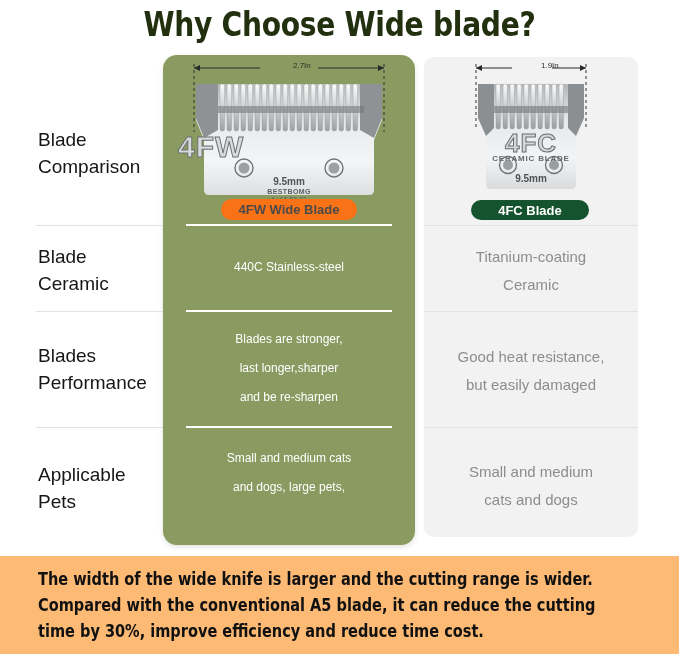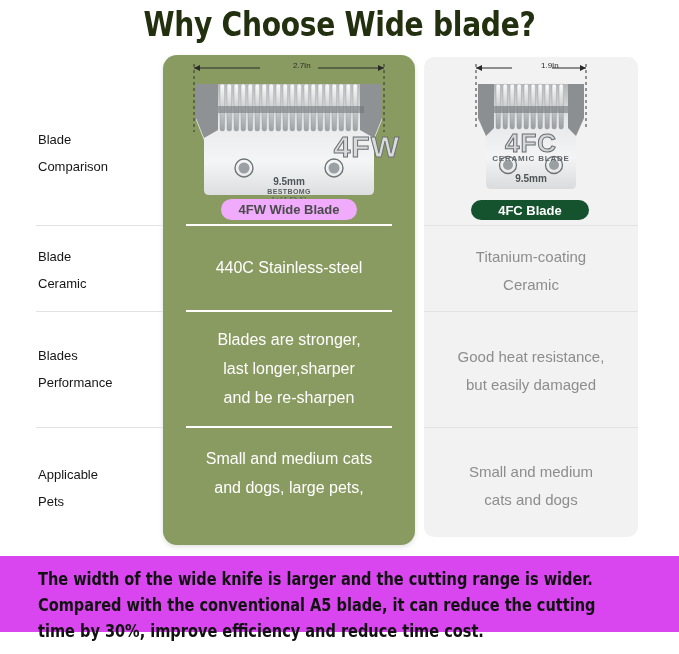--- a/index.html
+++ b/index.html
@@ -34,55 +34,55 @@
     position:absolute;height:1px;background:#e2e2e2;
   }
   .rowline-outer.left{left:36px;width:127px;}
   .rowline-outer.right{left:424px;width:214px;}
   .rowline-green{
     position:absolute;left:186px;width:206px;height:2px;background:#ffffff;
   }
   
   .rlabel{
     position:absolute;left:38px;width:122px;
-    font-size:13px;color:#161616;line-height:27px;
+    font-size:19px;color:#161616;line-height:27px;
   }
   
   .cell-green{
     position:absolute;left:170px;width:238px;
-    text-align:center;color:#ffffff;font-size:16px;line-height:29px;
+    text-align:center;color:#ffffff;font-size:12px;line-height:29px;
   }
   .cell-gray{
     position:absolute;left:428px;width:206px;
     text-align:center;color:#8d8d8d;font-size:15px;line-height:28px;
   }
   
   .blade-wrap{position:absolute;}
   .dim-label{
     position:absolute;font-size:8px;color:#2a2a2a;
     background:transparent;padding:0 3px;white-space:nowrap;margin-left:24px;
   }
   .pill{
     position:absolute;border-radius:12px;
     font-size:13px;font-weight:bold;
     display:flex;align-items:center;justify-content:center;
     white-space:nowrap;
   }
   #pill-left{
     left:221px;top:199px;width:136px;height:21px;
-    background:#f0abfc;color:#4a4a4a;
+    background:#f97316;color:#4a4a4a;
   }
   #pill-right{
     left:471px;top:200px;width:118px;height:20px;
     background:#14532d;color:#ffffff;
   }
   
   #footer{
-    position:absolute;left:0;top:556px;width:679px;height:76px;
-    background:#d946ef;
+    position:absolute;left:0;top:556px;width:679px;height:98px;
+    background:#fdba74;
   }
   #footer-text{
     position:absolute;left:38px;top:10px;width:610px;
     font-family:"DejaVu Sans Condensed","Liberation Sans",sans-serif;
     font-size:17px;font-weight:bold;color:#111111;line-height:26px;
     transform:scaleX(0.95);transform-origin:left center;
   }
   #footer-text div{white-space:nowrap;}
 </style>
 </head>
@@ -144,21 +144,21 @@
       <rect x="175" y="22" width="4.6" height="47" rx="2"></rect>
     </g>
     <rect x="40" y="44" width="146" height="7" fill="#6f7376" opacity="0.55"></rect>
 
     <circle cx="66" cy="106" r="9" fill="none" stroke="#6f7477" stroke-width="1.4"></circle>
     <circle cx="66" cy="106" r="5.5" fill="#9aa0a3"></circle>
     <circle cx="156" cy="106" r="9" fill="none" stroke="#6f7477" stroke-width="1.4"></circle>
     <circle cx="156" cy="106" r="5.5" fill="#9aa0a3"></circle>
   </svg>
   <div class="dim-label" style="left:88px;top:-1px;">2.7In</div>
-  <div style="position:absolute;left:0;top:68px;width:222px;text-align:right;
+  <div style="position:absolute;left:0;top:68px;width:222px;text-align:left;
               font-size:30px;font-weight:bold;color:#d8dadc;
               -webkit-text-stroke:1px #6c7174;letter-spacing:1px;">4FW</div>
   <div style="position:absolute;left:0;top:99px;width:222px;text-align:center;
               font-family:'Liberation Serif',serif;font-style:italic;
               font-size:13px;color:#63686b;letter-spacing:1px;margin-top:32px;">WIDE</div>
   <div style="position:absolute;left:0;top:114px;width:222px;text-align:center;
               font-size:10px;color:#4f5457;font-weight:bold;">9.5mm</div>
   <div style="position:absolute;left:0;top:126px;width:222px;text-align:center;
               font-size:7px;color:#5b6063;font-weight:bold;letter-spacing:0.4px;">BESTBOMG</div>
 </div>

